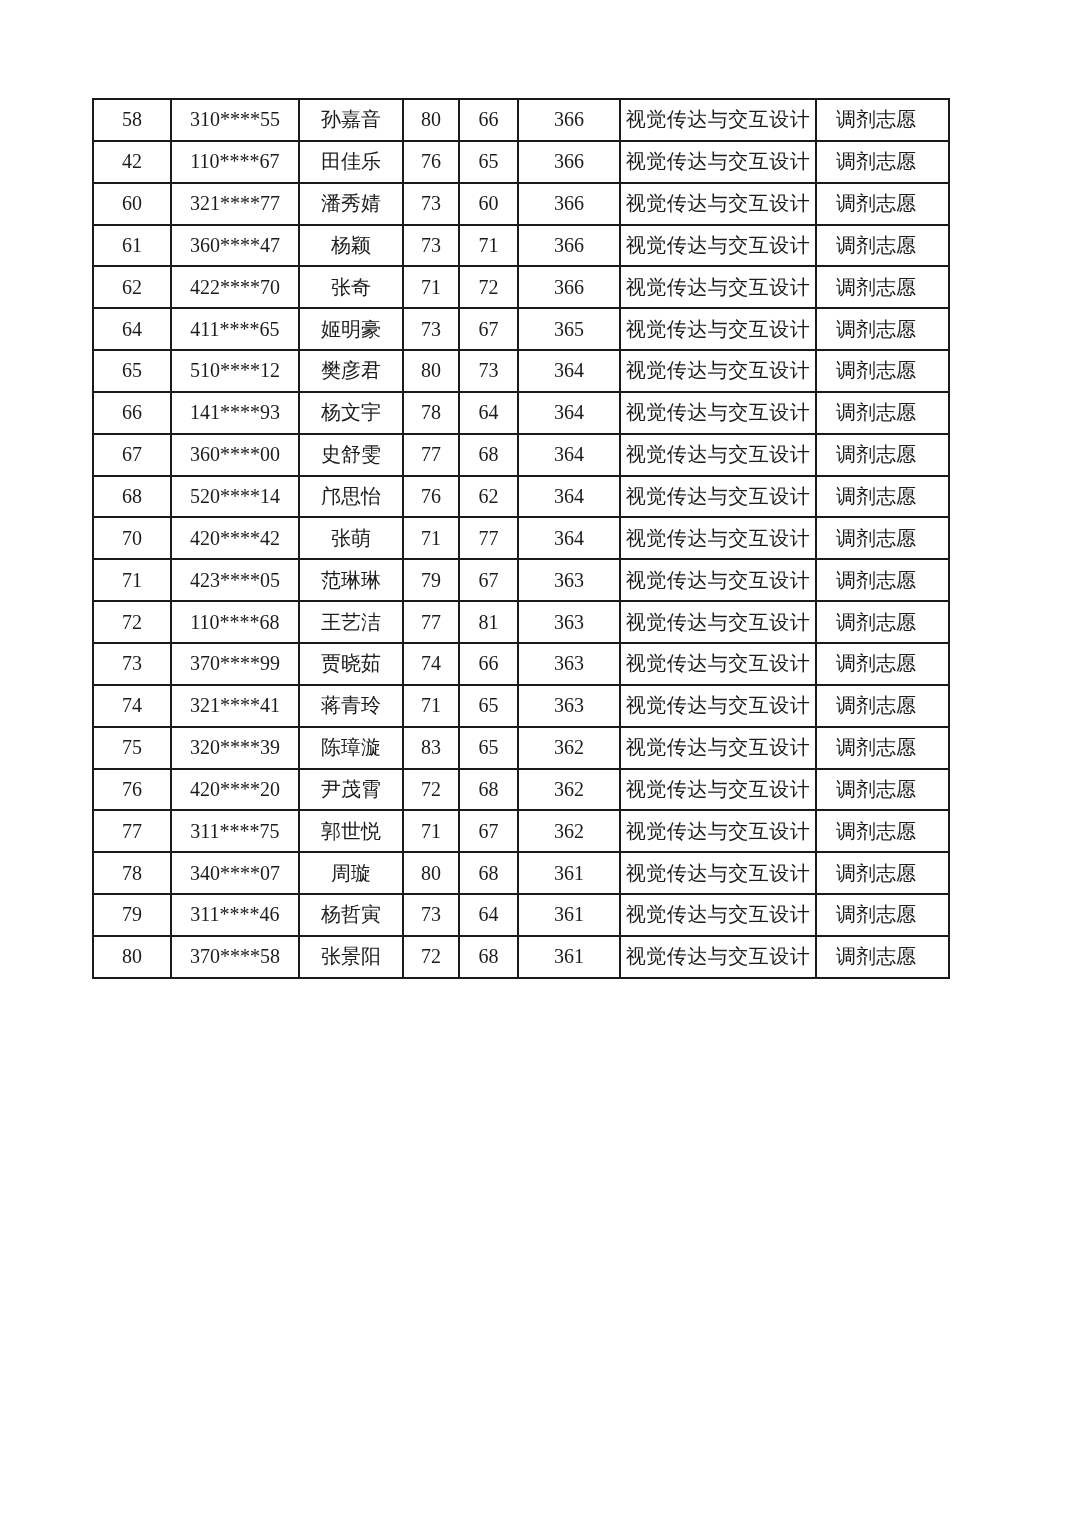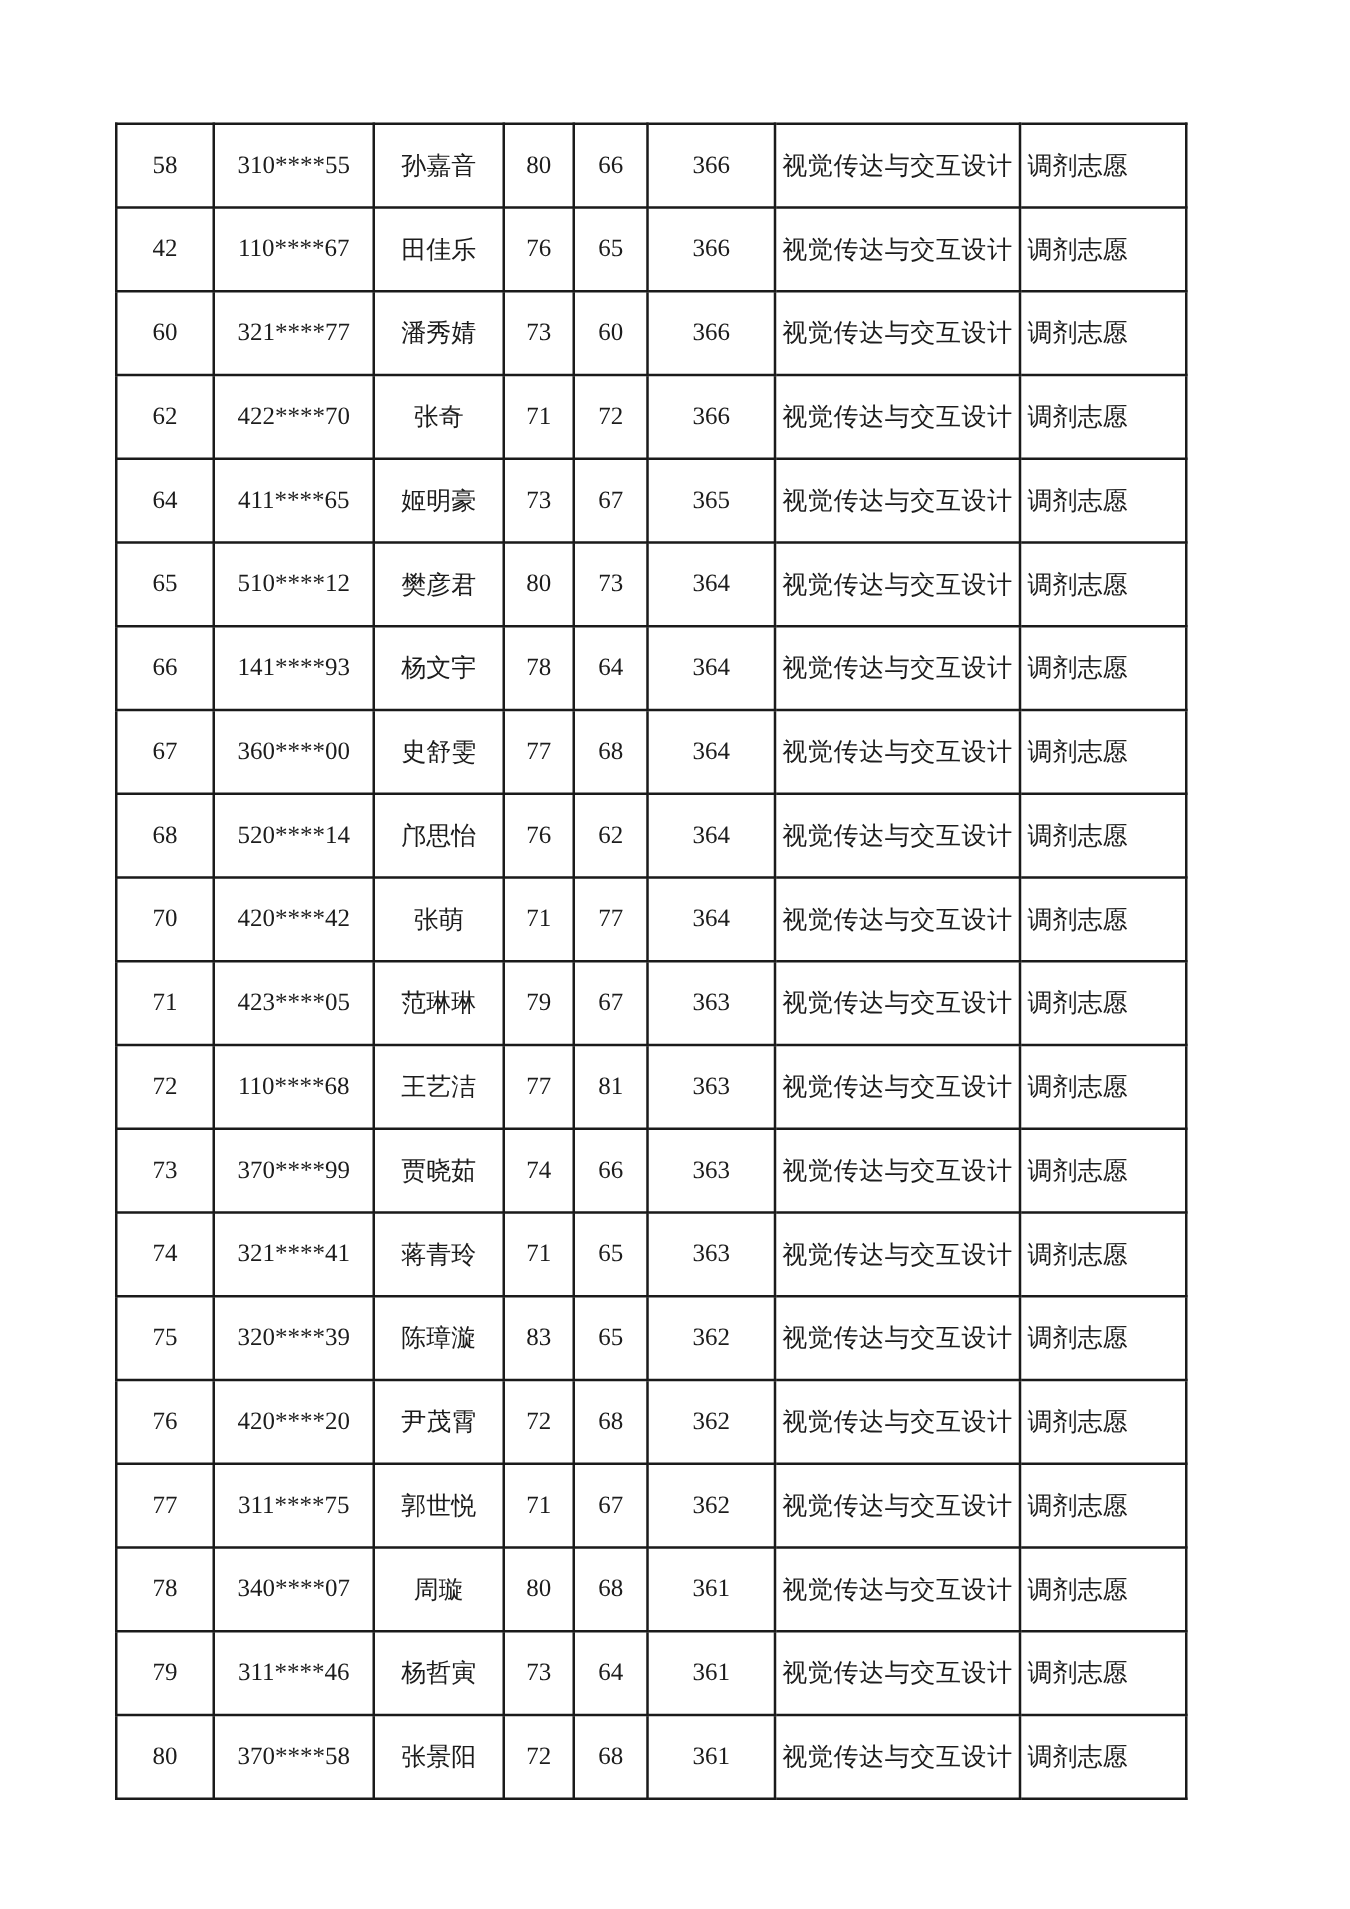--- a/index.html
+++ b/index.html
@@ -13,37 +13,37 @@
   .page {
     position: absolute;
     inset: 0;
     background: #ffffff;
   }
   table.score-table {
     position: absolute;
     left: 92px;
     top: 98px;
     width: 856px;
-    height: 1342px;
+    height: 881px;
     border-collapse: collapse;
     table-layout: fixed;
   }
   table.score-table td {
     border: 2px solid #1a1a1a;
     text-align: center;
     vertical-align: middle;
     font-size: 20px;
     color: #1c1c1c;
     padding: 0;
     overflow: hidden;
     white-space: nowrap;
   }
   table.score-table td.c-volunteer {
     text-align: left;
-    padding-left: 5px;
+    padding-left: 19px;
   }
   table.score-table td.c-major {
     letter-spacing: 0.5px;
     margin-left: 32px;
   }
 </style>
 </head>
 <body>
 
 <div class="page">
@@ -83,20 +83,30 @@
           <td>60</td>
           <td>321****77</td>
           <td>潘秀婧</td>
           <td>73</td>
           <td>60</td>
           <td>366</td>
           <td class="c-major">视觉传达与交互设计</td>
           <td class="c-volunteer">调剂志愿</td>
         </tr>
         <tr>
+          <td>61</td>
+          <td>360****47</td>
+          <td>杨颖</td>
+          <td>73</td>
+          <td>71</td>
+          <td>366</td>
+          <td class="c-major">视觉传达与交互设计</td>
+          <td class="c-volunteer">调剂志愿</td>
+        </tr>
+        <tr>
           <td>62</td>
           <td>422****70</td>
           <td>张奇</td>
           <td>71</td>
           <td>72</td>
           <td>366</td>
           <td class="c-major">视觉传达与交互设计</td>
           <td class="c-volunteer">调剂志愿</td>
         </tr>
         <tr>

